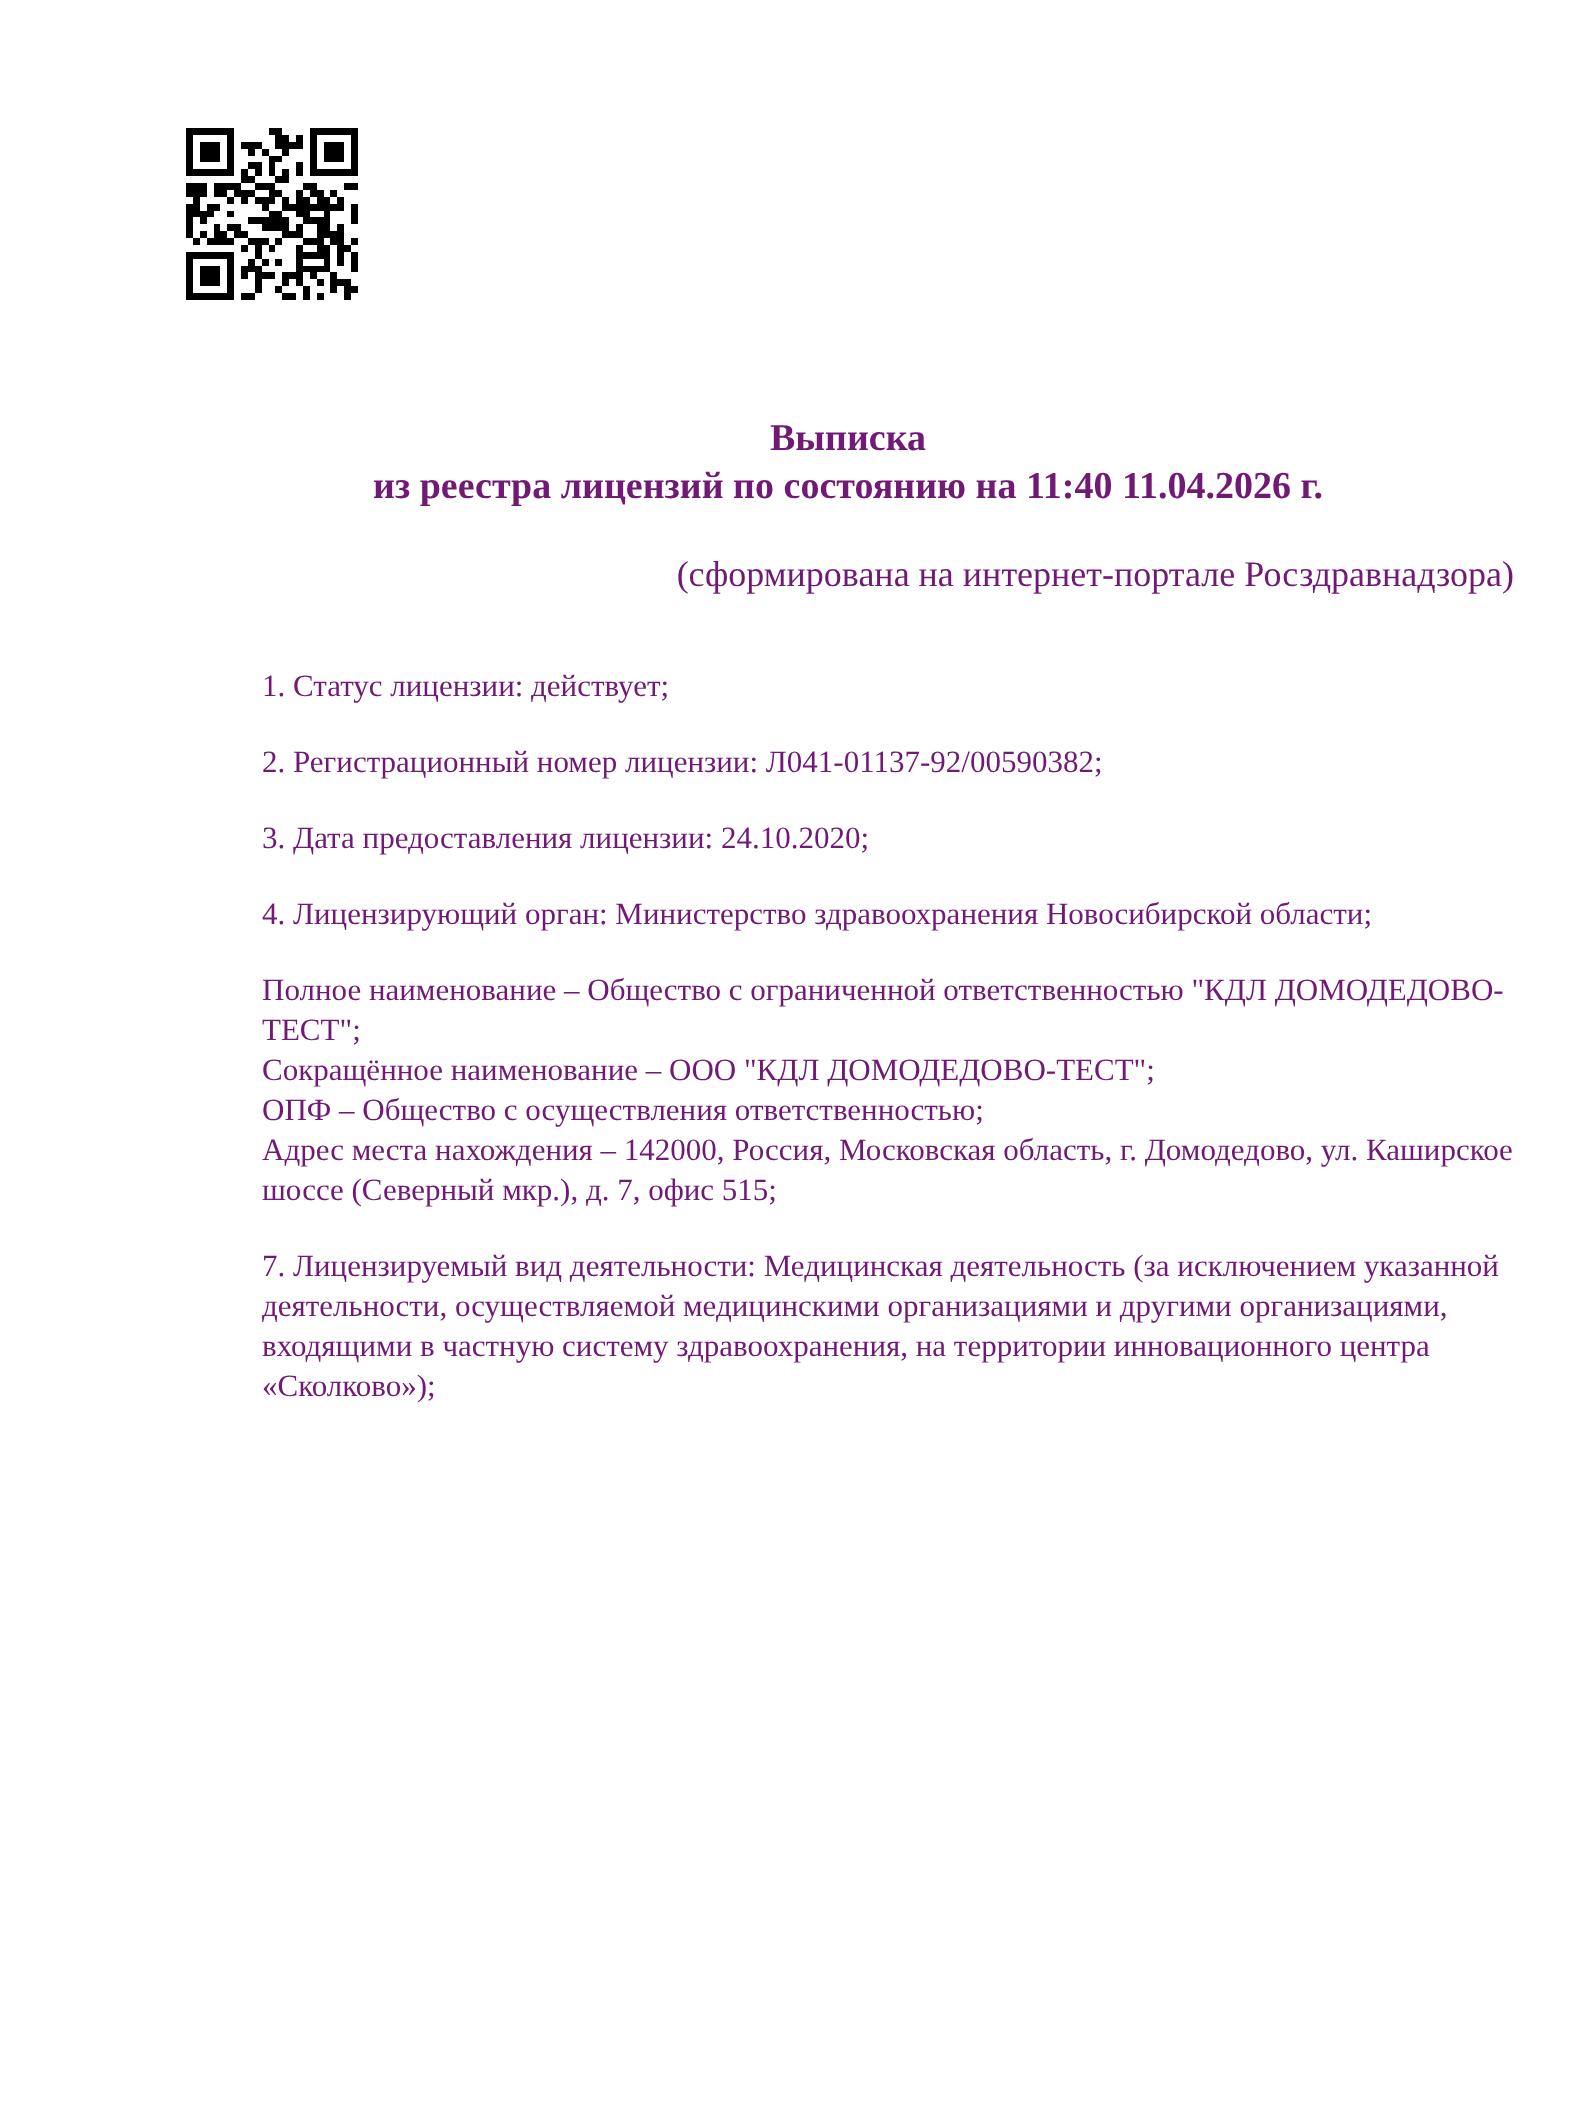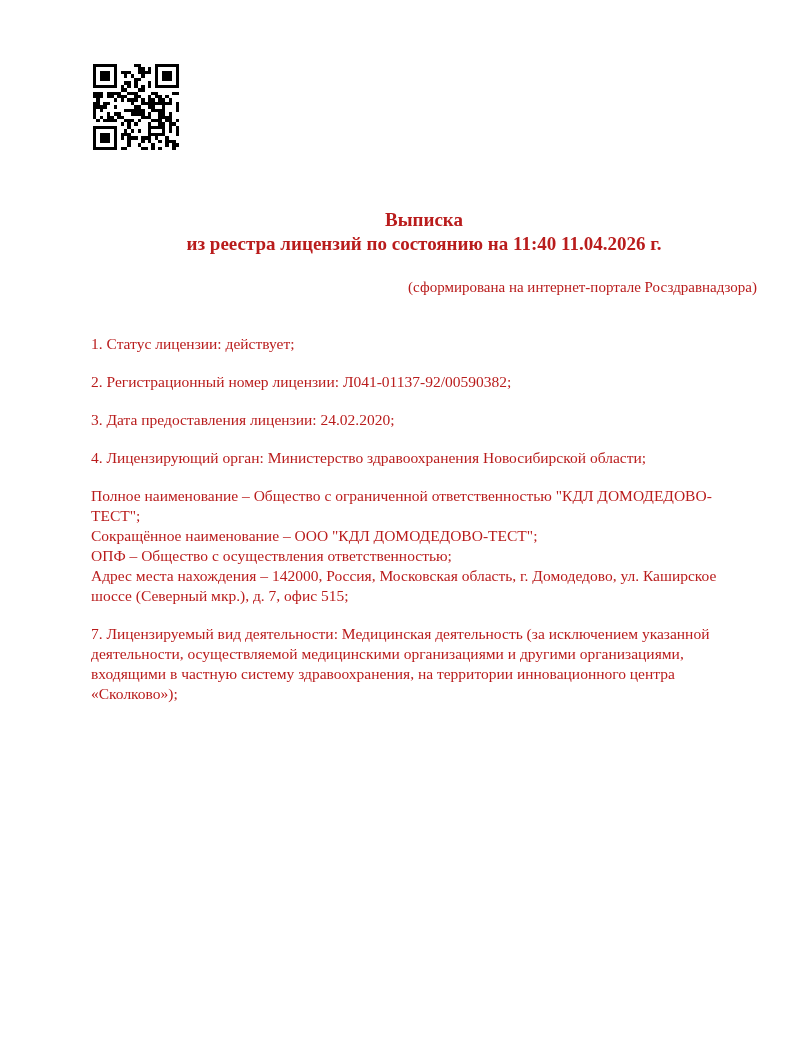--- a/index.html
+++ b/index.html
@@ -3,48 +3,49 @@
 <meta charset="utf-8">
 <style>
   html, body { margin: 0; padding: 0; background: #ffffff; }
   .page {
     position: relative;
     width: 791px;
     height: 1054px;
     background: #ffffff;
     overflow: hidden;
     font-family: "Liberation Serif", "DejaVu Serif", serif;
-    color: #b91c1c;
+    color: #701a75;
   }
   .content {
     padding: 64px 34px 0 91px; 
   }
   .qr {
     display: block;
     margin-left: 2px;
     width: 86px;
     height: 86px;
   }
   .title-block {
     margin-top: 58px;
     text-align: center;
     font-weight: bold;
     font-size: 19px;
     line-height: 24px;
   }
   .subtitle {
     margin-top: 22px;
     text-align: right;
-    font-size: 15px;
+    font-size: 18px;
     line-height: 18px;
   }
   .body-text {
     margin-top: 38px;
     font-size: 15.5px;
     line-height: 20px;
+    margin-left: 40px;
   }
   .para { margin: 0 0 18px 0; }
   .company-block { margin: 0 0 18px 0; }
   .company-line { margin: 0; }
 </style>
 </head>
 <body>
 
 <div class="page">
   <div class="content">
@@ -364,21 +365,21 @@
     <div class="title-block">
       <div>Выписка</div>
       <div>из реестра лицензий по состоянию на 11:40 11.04.2026 г.</div>
     </div>
 
     <div class="subtitle">(сформирована на интернет-портале Росздравнадзора)</div>
 
     <div class="body-text">
       <p class="para">1. Статус лицензии: действует;</p>
       <p class="para">2. Регистрационный номер лицензии: Л041-01137-92/00590382;</p>
-      <p class="para">3. Дата предоставления лицензии: 24.02.2020;</p>
+      <p class="para">3. Дата предоставления лицензии: 24.10.2020;</p>
       <p class="para">4. Лицензирующий орган: Министерство здравоохранения Новосибирской области;</p>
 
       <div class="company-block">
         <p class="company-line">Полное наименование – Общество с ограниченной ответственностью "КДЛ ДОМОДЕДОВО-ТЕСТ";</p>
         <p class="company-line">Сокращённое наименование – ООО "КДЛ ДОМОДЕДОВО-ТЕСТ";</p>
         <p class="company-line">ОПФ – Общество с осуществления ответственностью;</p>
         <p class="company-line">Адрес места нахождения – 142000, Россия, Московская область, г. Домодедово, ул. Каширское шоссе (Северный мкр.), д. 7, офис 515;</p>
       </div>
 
       <p class="para">7. Лицензируемый вид деятельности: Медицинская деятельность (за исключением указанной деятельности, осуществляемой медицинскими организациями и другими организациями, входящими в частную систему здравоохранения, на территории инновационного центра «Сколково»);</p>

